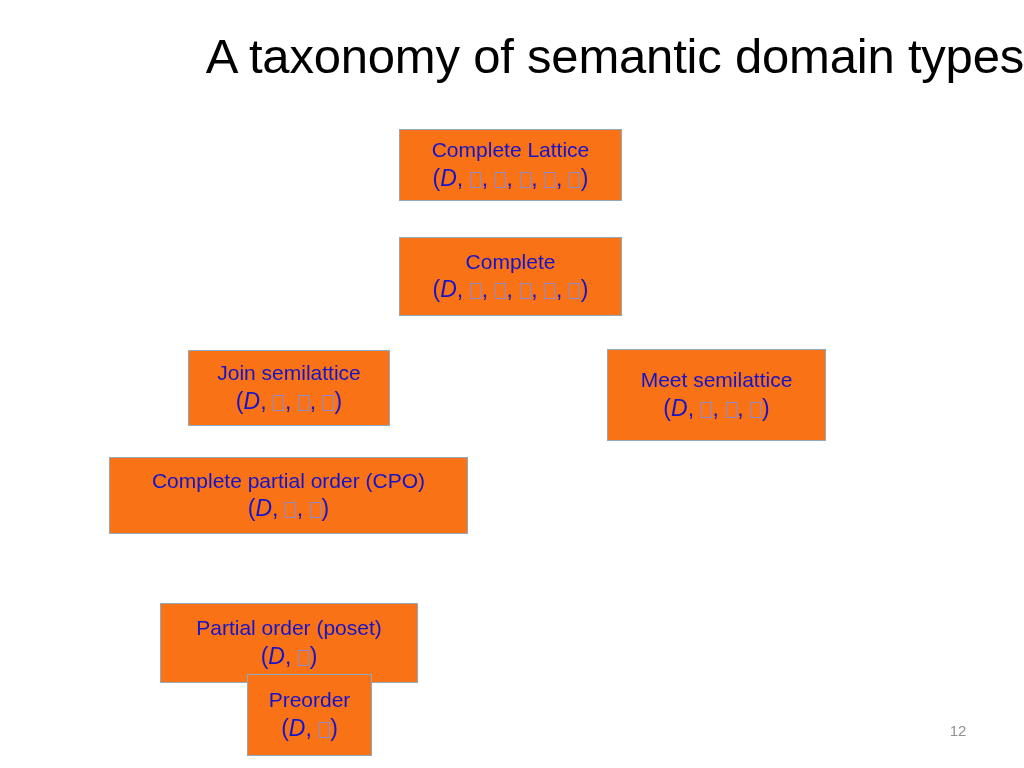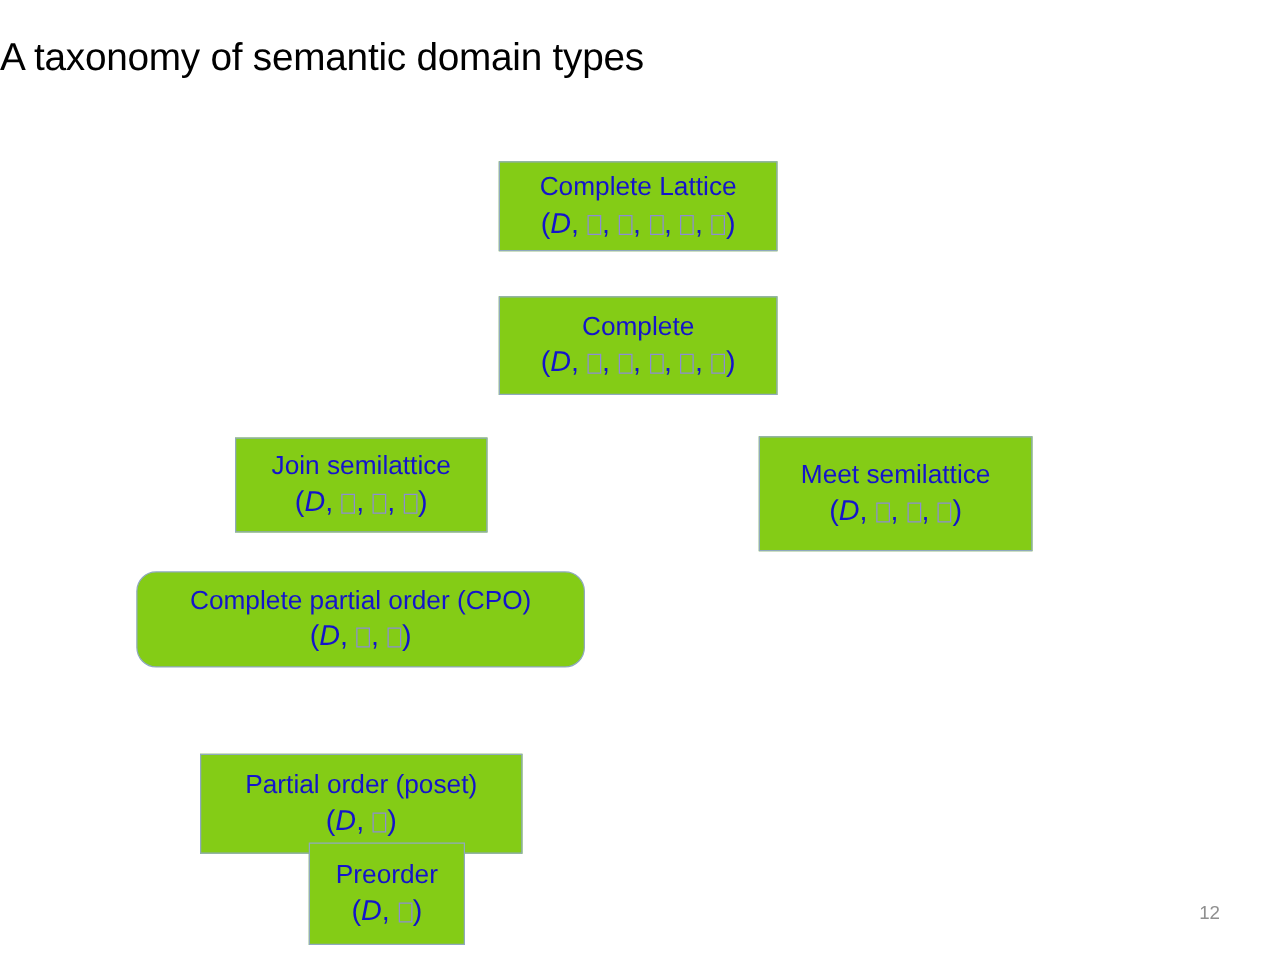--- a/index.html
+++ b/index.html
@@ -15,35 +15,35 @@
     font-family: "Liberation Sans", sans-serif;
     -webkit-font-smoothing: antialiased;
   }
 
   
   #slide-title {
     position: absolute;
     left: 0;
     top: 28px;
     width: 1024px;
-    text-align: left;
+    text-align: right;
     font-family: "Liberation Sans", sans-serif;
-    font-size: 31px;
+    font-size: 49px;
     font-weight: 400;
     color: #000000;
     letter-spacing: -0.2px;
     white-space: nowrap;
   }
 
   
   .node-box {
     position: absolute;
     box-sizing: border-box;
     border: 1.4px solid #8FA9BE;
-    background: #84cc16;
+    background: #f97316;
     display: flex;
     flex-direction: column;
     align-items: center;
     justify-content: center;
     padding: 0;
   }
   .node-name {
     font-family: "Liberation Sans", sans-serif;
     font-size: 21px;
     font-weight: 400;
@@ -74,31 +74,31 @@
     box-sizing: border-box;
     vertical-align: -2px;
     margin: 0 0.5px;
   }
 
   
   #box-complete-lattice { left: 399px; top: 129px;  width: 223px; height: 72px; }
   #box-lattice          { left: 399px; top: 237px;  width: 223px; height: 79px; }
   #box-join-semilattice { left: 188px; top: 350px;  width: 202px; height: 76px; }
   #box-meet-semilattice { left: 607px; top: 349px;  width: 219px; height: 92px; }
-  #box-cpo              { left: 109px; top: 457px;  width: 359px; height: 77px; border-radius: 16px; }
+  #box-cpo              { left: 109px; top: 457px;  width: 359px; height: 77px; }
   #box-poset            { left: 160px; top: 566px;  width: 258px; height: 80px; margin-top: 37px; }
   #box-preorder         { left: 226px; top: 674px;  width: 125px; height: 82px; margin-left: 21px; }
 
   
   #slide-number {
     position: absolute;
     left: 940px;
     top: 722px;
     width: 36px;
-    text-align: right;
+    text-align: center;
     font-family: "Liberation Sans", sans-serif;
     font-size: 15px;
     font-weight: 400;
     color: #909090;
   }
 </style>
 </head>
 <body>
 
 <div id="slide-title">A taxonomy of semantic domain types</div>

